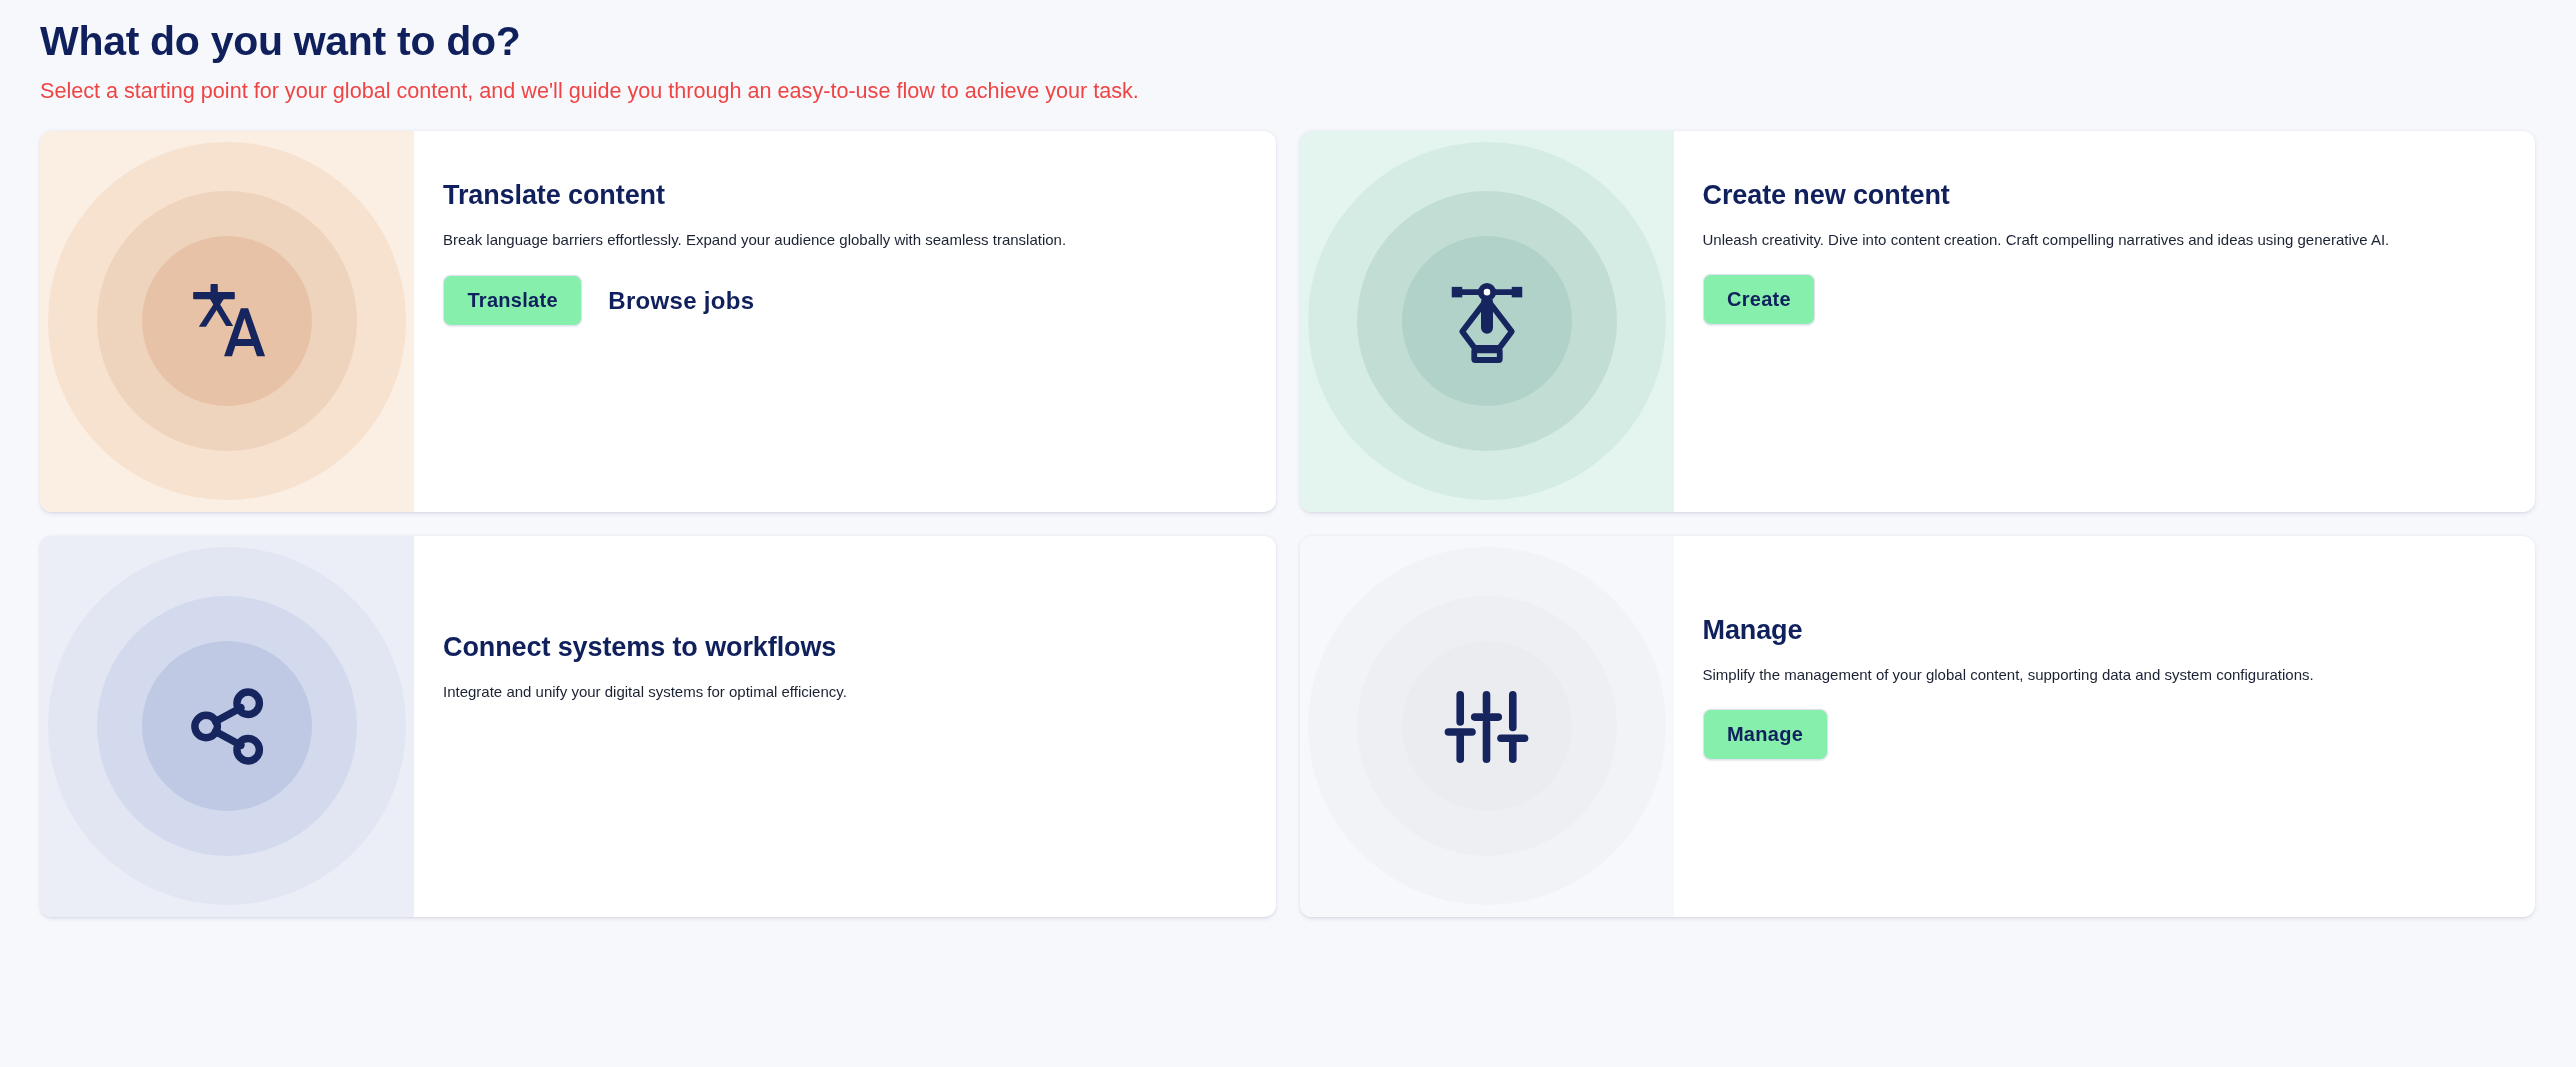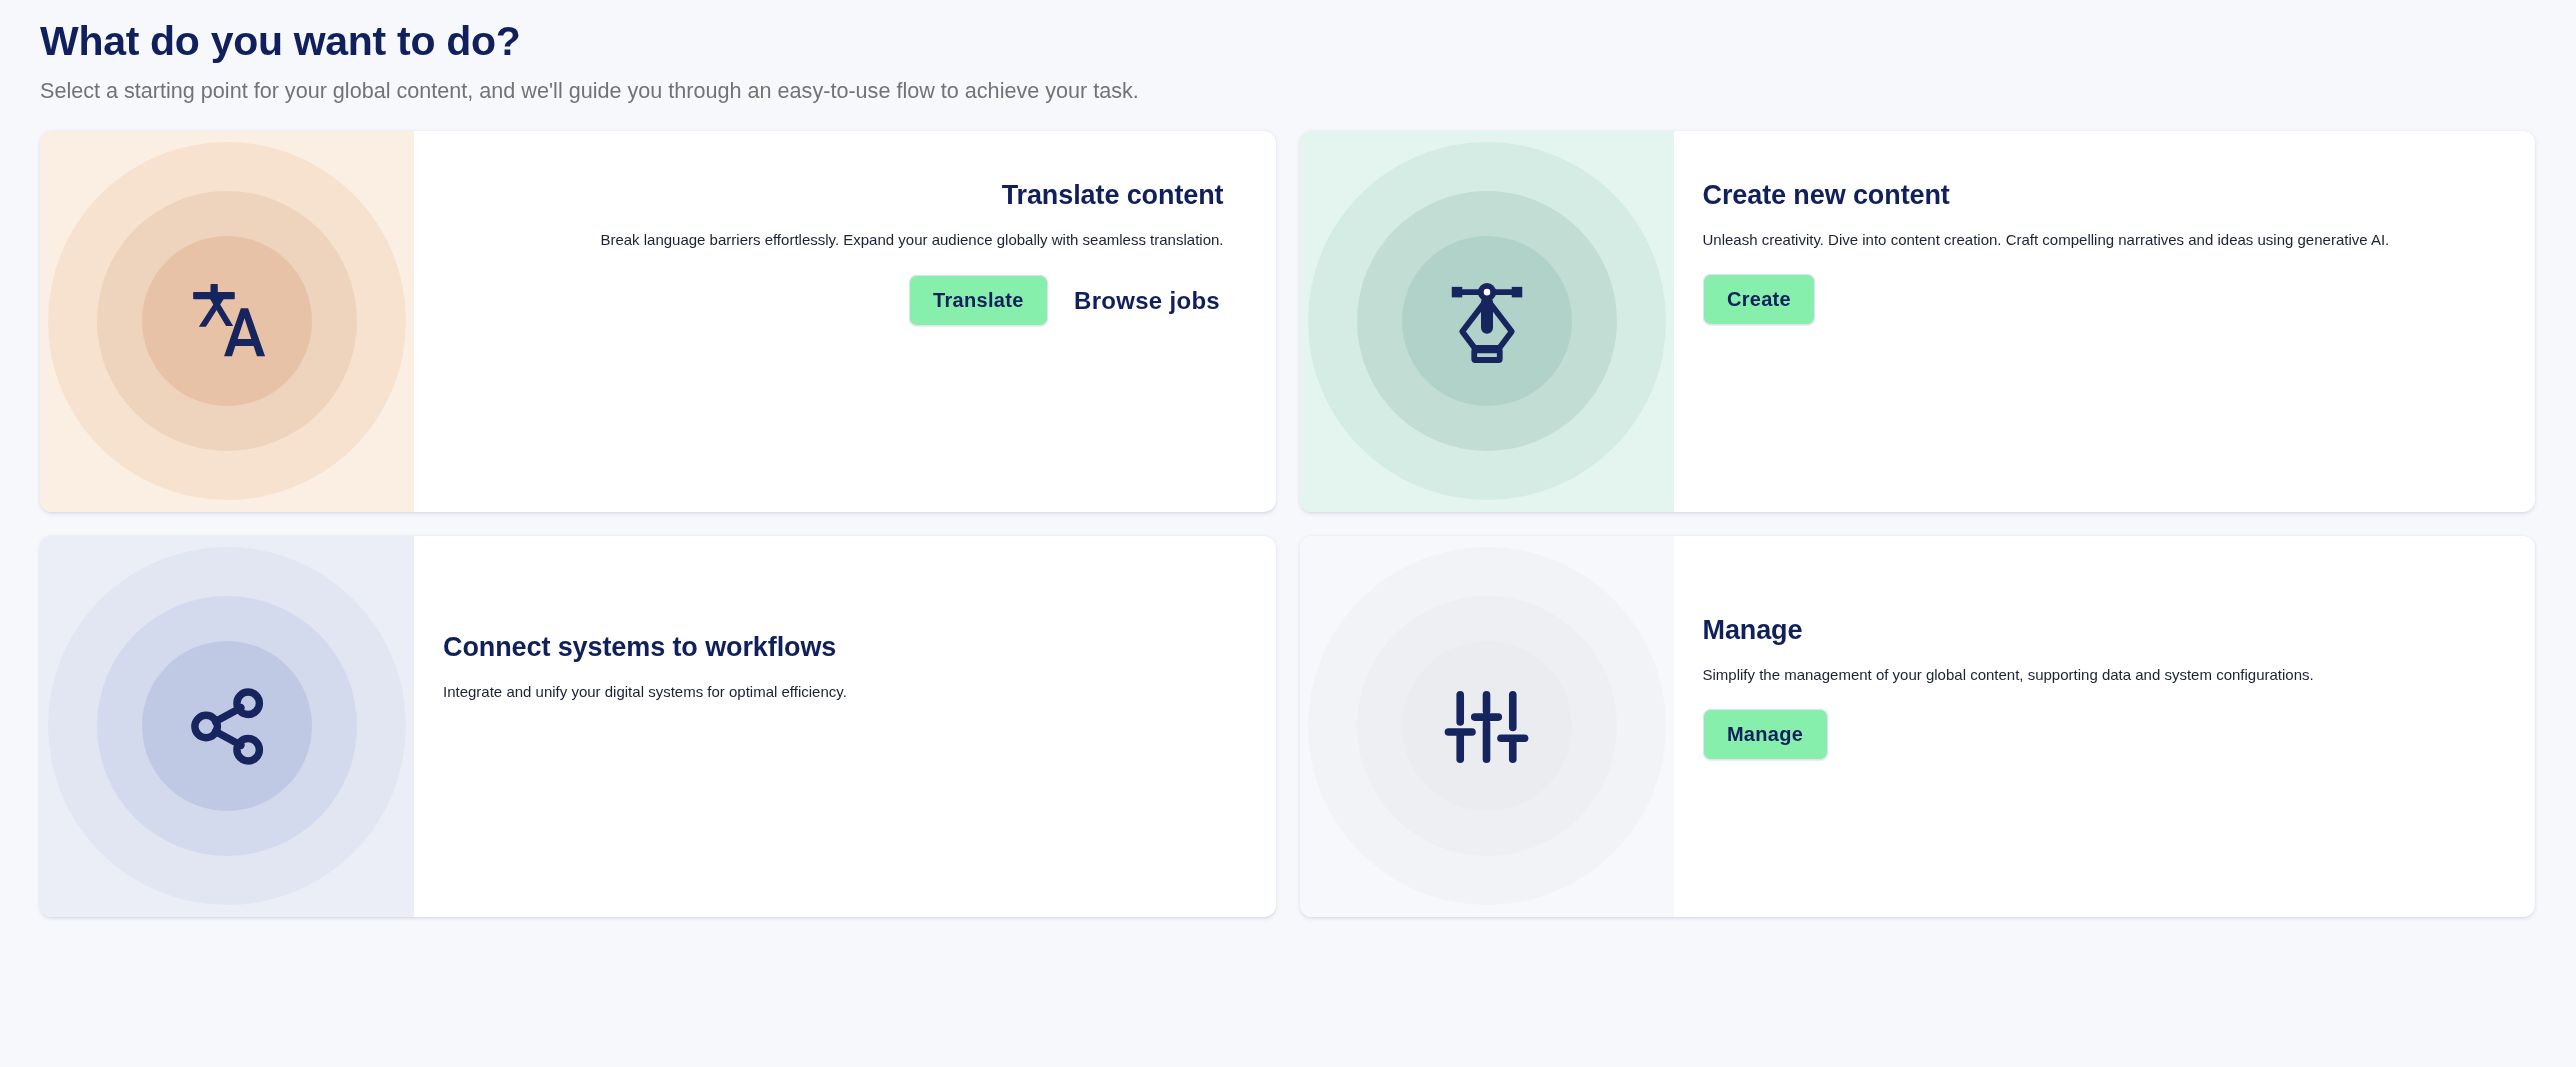--- a/index.html
+++ b/index.html
@@ -32,21 +32,21 @@
     font-weight: 700;
     color: #10205c;
     letter-spacing: -0.3px;
     margin-bottom: 12px;
   }
 
   .page-subtitle {
     font-size: 21.6px;
     line-height: 1.3;
     font-weight: 400;
-    color: #737373;
+    color: #ef4444;
     margin-bottom: 26px;
   }
 
   
   .card-grid {
     display: grid;
     grid-template-columns: 1fr 1fr;
     gap: 24px 24px;
     width: 2495px;
   }
@@ -152,21 +152,21 @@
     font-family: "Liberation Sans", sans-serif;
     font-size: 24px;
     font-weight: 700;
     letter-spacing: 0.3px;
     color: #10205c;
     cursor: pointer;
     white-space: nowrap;
   }
 
   
-  .card--translate .card-body { padding-top: 48px; align-items: flex-end; }
+  .card--translate .card-body { padding-top: 48px; }
   .card--create    .card-body { padding-top: 48px; }
   .card--connect   .card-body { padding-top: 95px; }
   .card--manage    .card-body { padding-top: 78px; }
 </style>
 </head>
 <body>
 
 <div class="page">
 
   <h1 class="page-title">What do you want to do?</h1>

